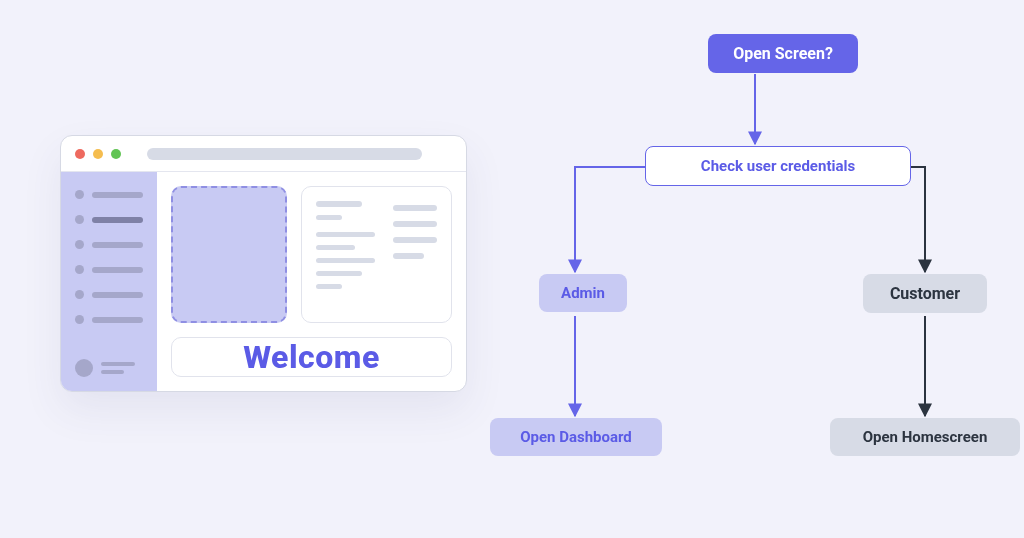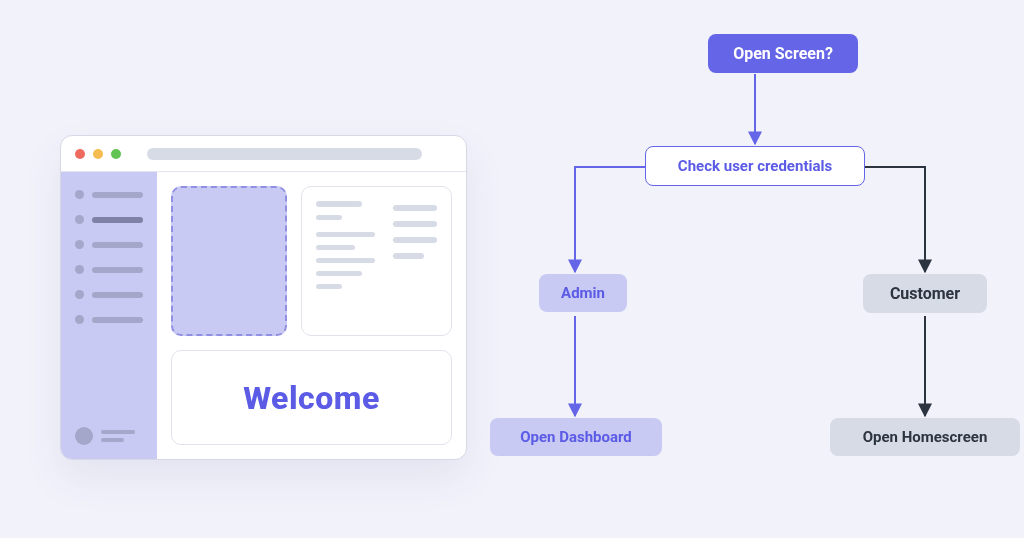--- a/index.html
+++ b/index.html
@@ -11,21 +11,21 @@
     position: relative;
     overflow: hidden;
   }
 
   
   .browser {
     position: absolute;
     left: 60px;
     top: 135px;
     width: 407px;
-    height: 325px;
+    height: 257px;
     background: #ffffff;
     border: 1px solid #d6d9e4;
     border-radius: 12px;
     box-shadow: 0 18px 40px rgba(70,70,110,0.08);
     overflow: hidden;
   }
   .browser-top {
     height: 36px;
     border-bottom: 1px solid #e4e6ef;
     display: flex;
@@ -272,21 +272,21 @@
 
     <path d="M 390 139 L 450 139 L 450 244" stroke="#2c3440" stroke-width="2" fill="none" marker-end="url(#arr-dark)"></path>
 
     <path d="M 100 288 L 100 388" stroke="#6565e8" stroke-width="2" fill="none" marker-end="url(#arr-purple)"></path>
 
     <path d="M 450 288 L 450 388" stroke="#2c3440" stroke-width="2" fill="none" marker-end="url(#arr-dark)"></path>
   </svg>
 
   <div class="node primary" style="left:205px; top:6px; width:150px;margin-left:28px;">Open Screen?</div>
 
-  <div class="node check" style="left:170px; top:118px; width:220px;">Check user credentials</div>
+  <div class="node check" style="left:170px; top:118px; width:266px;">Check user credentials</div>
 
   <div class="node admin" style="left:64px; top:246px; width:88px;">Admin</div>
 
   <div class="node customer" style="left:388px; top:246px; width:124px;">Customer</div>
 
   <div class="node leaf-c" style="left:355px; top:390px; width:190px;">Open Homescreen</div>
 
   <div class="node leaf-a" style="left:15px; top:390px; width:172px;">Open Dashboard</div>
 </div>
 

